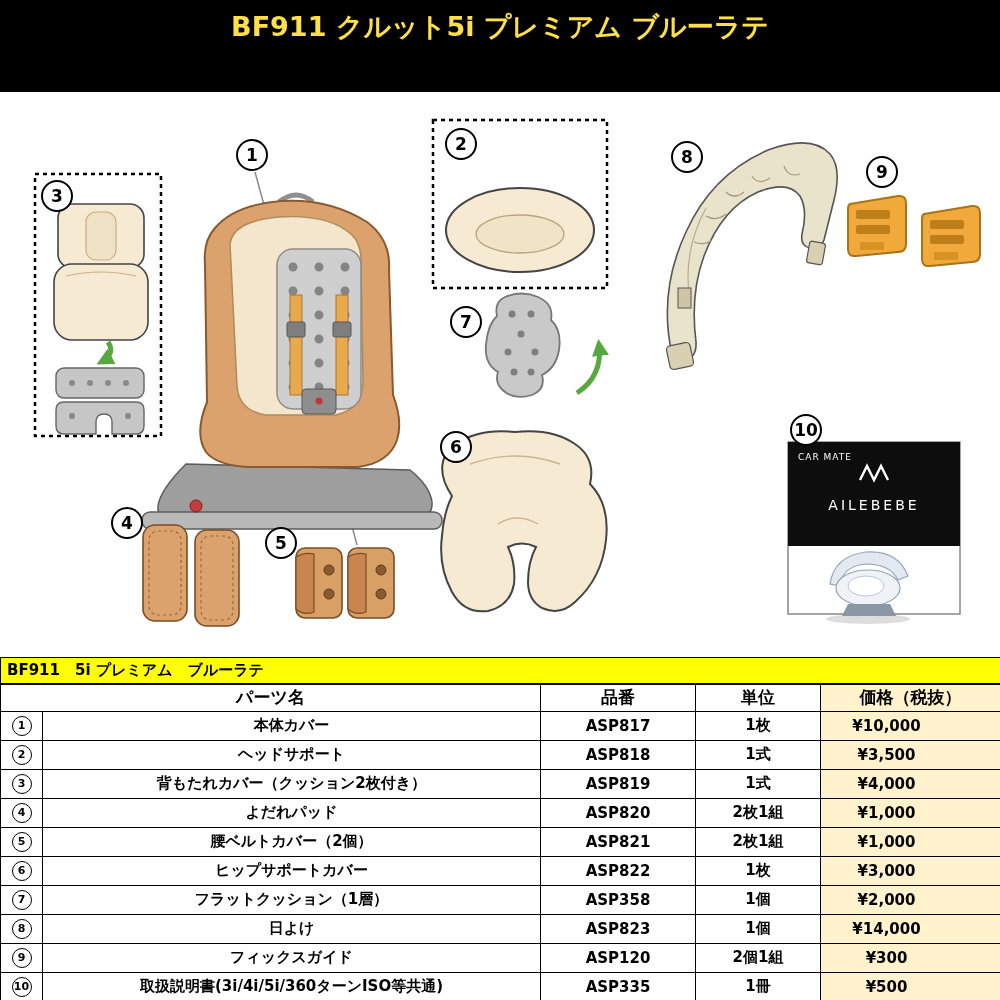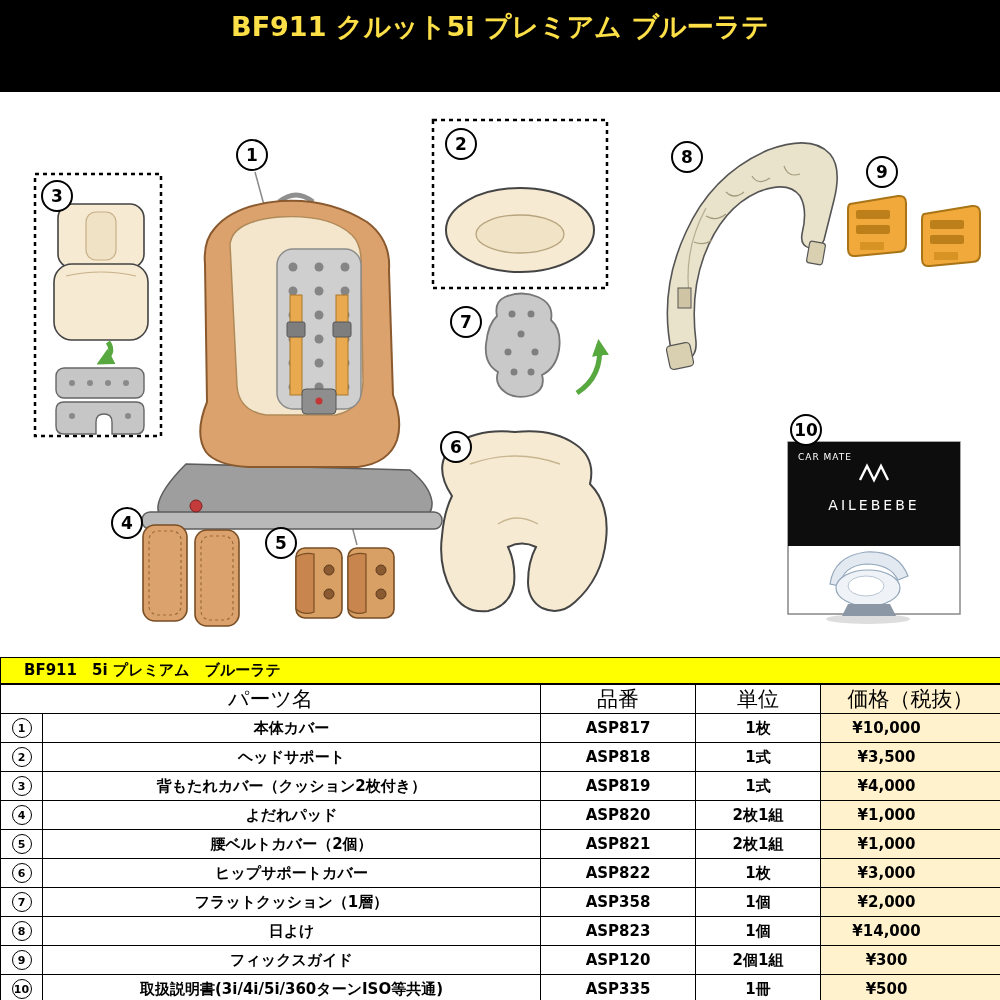--- a/index.html
+++ b/index.html
@@ -15,22 +15,22 @@
   .diagram { position:relative; width:1000px; height:565px; background:#fff; overflow:hidden; }
   .diagram svg { position:absolute; left:0; top:0; }
   .dlabel { position:absolute; width:32px; height:32px; border:2.5px solid #000;
     border-radius:50%; background:#fff; display:flex; align-items:center;
     justify-content:center; font-size:17px; font-weight:bold; z-index:5; }
 
   
   table { width:1000px; border-collapse:collapse; table-layout:fixed; }
   td { border:1px solid #000; overflow:hidden; white-space:nowrap; }
   tr.title-row td { background:#FFFF00; font-weight:bold; font-size:15px;
-    text-align:left; padding:3px 23px; height:26px; border-bottom:2px solid #000; }
-  tr.head-row td { font-weight:normal; font-size:21px; text-align:center; height:27px; }
+    text-align:left; padding:3px 6px; height:26px; border-bottom:2px solid #000; }
+  tr.head-row td { font-weight:bold; font-size:17px; text-align:center; height:27px; }
   tr.data-row td { font-weight:bold; font-size:15px; text-align:center; height:29px; }
   td.c-price, tr.head-row td.c-price { background:#FFF2CC; }
   tr.data-row td.c-price { text-align:center; padding-right:48px; }
   .circ { display:inline-flex; width:20px; height:20px; border:1.5px solid #000;
     border-radius:50%; align-items:center; justify-content:center;
     font-size:11px; font-weight:bold; vertical-align:middle; }
 </style>
 </head>
 <body>
 

